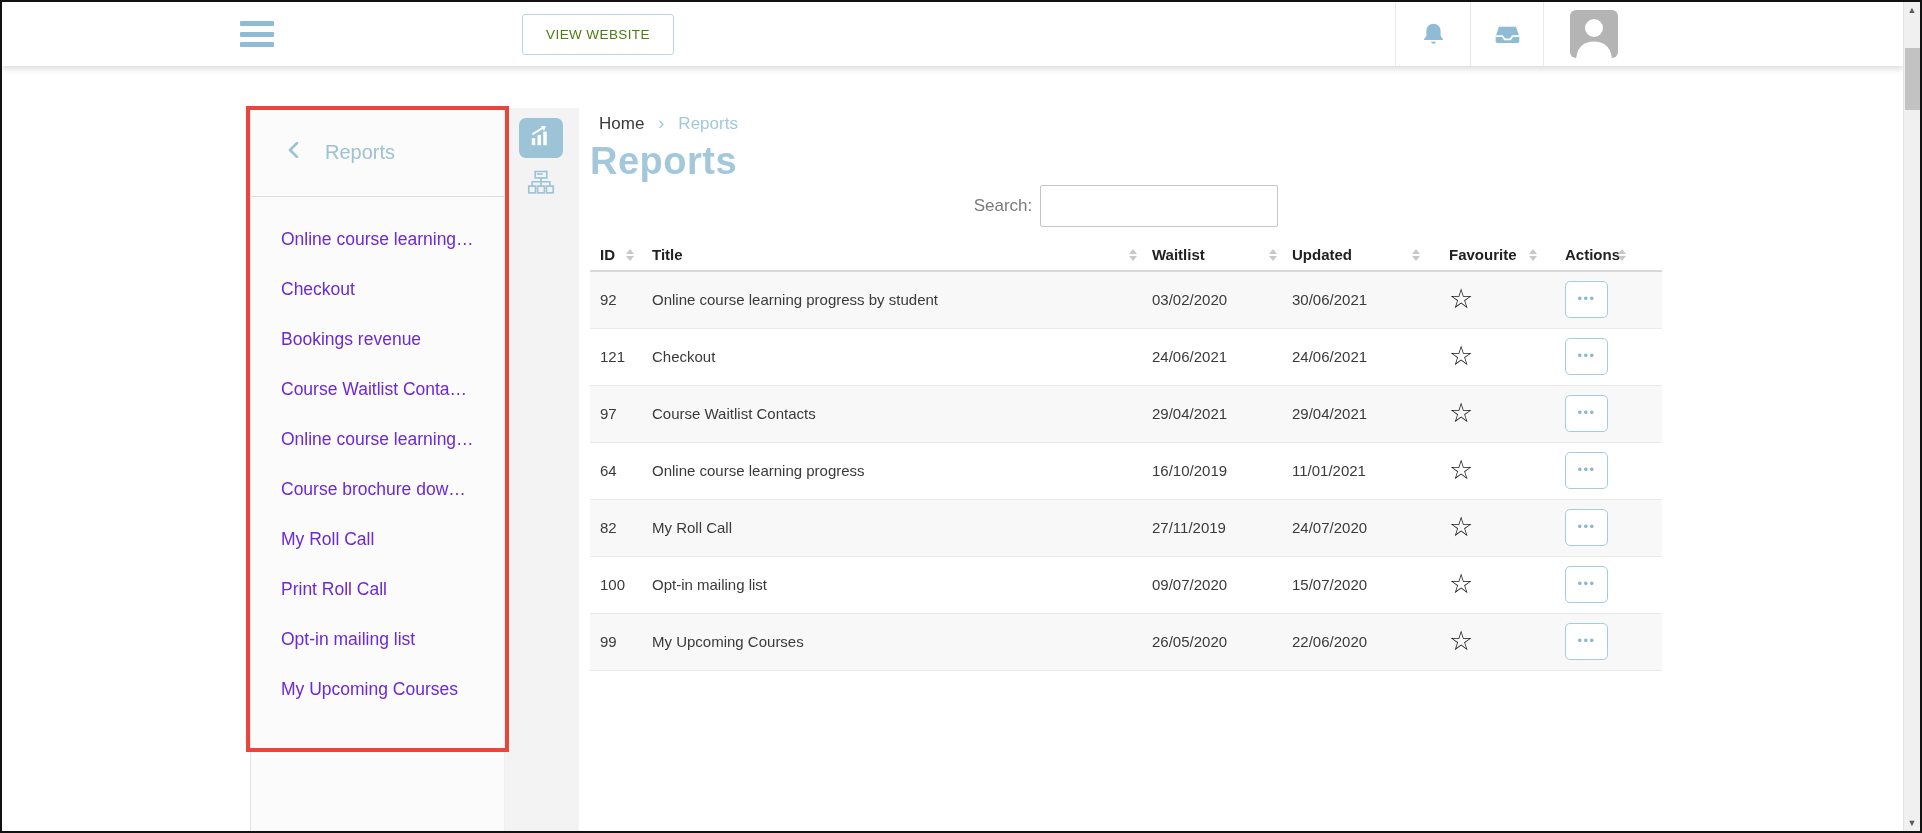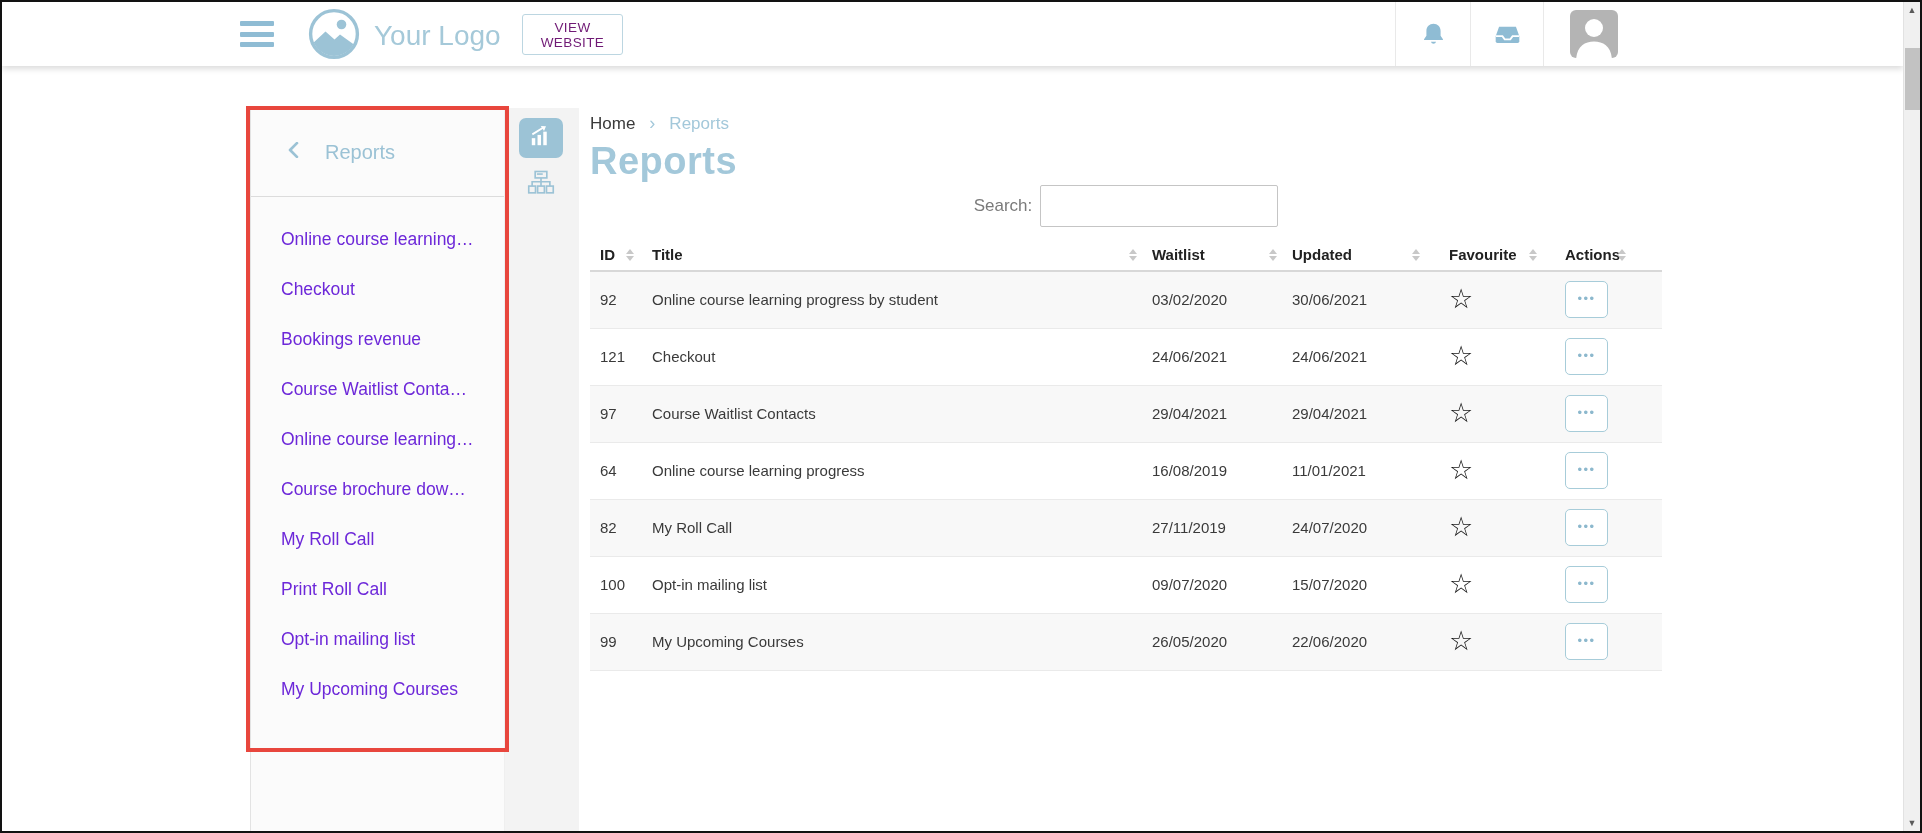--- a/index.html
+++ b/index.html
@@ -8,22 +8,22 @@
 
   .page{position:relative;width:1922px;height:833px;border:2px solid #121212;background:#fff;overflow:hidden;}
 
   
   .topbar{position:absolute;left:0;top:0;right:17px;height:64px;background:#fff;z-index:10;
           box-shadow:0 3px 6px rgba(0,0,0,.14);}
   .hamburger{position:absolute;left:238px;top:19px;width:34px;height:26px;display:flex;flex-direction:column;justify-content:space-between;cursor:pointer;}
   .hamburger span{display:block;height:5px;background:#8fbcd4;border-radius:1px;}
   .logo-wrap{position:absolute;left:306px;top:6px;display:flex;align-items:center;cursor:pointer;}
   .logo-text{font-size:28px;color:#a5c9d9;margin-left:14px;line-height:52px;}
-  .view-website{position:absolute;left:520px;top:12px;width:101px;height:41px;background:#fff;
-                border:1px solid #bcd6e1;border-radius:3px;color:#701a75;font-size:13.5px;letter-spacing:.4px;
+  .view-website{position:absolute;left:520px;top:12px;width:152px;height:41px;background:#fff;
+                border:1px solid #bcd6e1;border-radius:3px;color:#4d7c0f;font-size:13.5px;letter-spacing:.4px;
                 font-family:"Liberation Sans",sans-serif;cursor:pointer;}
   .hdr-right{position:absolute;left:1393px;top:0;height:64px;display:flex;align-items:stretch;}
   .hdr-sep{width:1px;background:#e9e9e9;height:64px;}
   .hdr-icon{width:74px;display:flex;align-items:center;justify-content:center;cursor:pointer;}
   .hdr-icon.inbox{width:72px;}
   .avatar-box{padding-left:26px;display:flex;align-items:flex-start;}
   .avatar{width:48px;height:48px;margin-top:8px;border-radius:6px;background:#b4b4b4;overflow:hidden;cursor:pointer;}
 
   
   .sidebar{position:absolute;left:248px;top:106px;width:255px;bottom:0;background:#fbfbfb;
@@ -36,21 +36,21 @@
   .rail{position:absolute;left:503px;top:106px;width:74px;bottom:0;background:#f3f3f3;z-index:1;}
   .rail-tab-active{position:absolute;left:14px;top:10px;width:44px;height:40px;background:#9cc3d6;border-radius:7px;
                    display:flex;align-items:center;justify-content:center;cursor:pointer;}
   .rail-tab{position:absolute;left:22px;top:60px;cursor:pointer;}
 
   .red-box{position:absolute;left:244px;top:104px;width:263px;height:646px;border:4px solid #e8463d;z-index:20;pointer-events:none;}
 
   
   .main{position:absolute;left:577px;top:64px;right:17px;bottom:0;background:#fff;}
   .main-inner{width:1072px;margin-left:11px;padding-top:47px;}
-  .crumbs{display:flex;align-items:center;font-size:17px;}
+  .crumbs{display:flex;align-items:center;font-size:17px;margin-left:9px;}
   .crumb-home{color:#3a3a3a;cursor:pointer;}
   .crumb-sep{color:#a3c8da;font-size:18px;margin:0 14px;}
   .crumb-cur{color:#a3c8da;}
   .page-title{margin:6px 0 0;font-size:38px;font-weight:700;color:#a3c8da;letter-spacing:.5px;}
 
   .search-row{display:flex;align-items:center;justify-content:center;margin-top:2px;height:42px;}
   .search-label{font-size:17px;color:#7a7a7a;margin-right:8px;}
   .search-input{width:238px;height:42px;border:1px solid #c5c5c5;border-radius:2px;padding:0 8px;font-size:16px;
                 font-family:"Liberation Sans",sans-serif;}
 
@@ -88,37 +88,20 @@
 
 <div class="page">
 
   <header class="topbar">
     <div class="hamburger">
       <span></span>
       <span></span>
       <span></span>
     </div>
 
-    <div class="logo-wrap">
-      <span>
-        <svg width="52" height="52" viewBox="0 0 52 52">
-          <defs>
-              <clipPath id="logoclip">
-                <circle cx="26" cy="26" r="22"></circle>
-              </clipPath>
-            </defs>
-          <circle cx="26" cy="26" r="23.4" fill="none" stroke="#9cc3d6" stroke-width="3.4"></circle>
-          <g clip-path="url(#logoclip)" fill="#9cc3d6">
-            <circle cx="33.5" cy="16.5" r="4.8"></circle>
-            <path d="M4 36 L17.5 23.5 L26.5 31.5 L32 26.5 L48 38 L48 52 L4 52 Z"></path>
-          </g>
-        </svg>
-      </span>
-      <span class="logo-text">Your Logo</span>
-    </div>
 
     <button class="view-website">VIEW WEBSITE</button>
 
     <div class="hdr-right">
       <div class="hdr-sep"></div>
       <div class="hdr-icon">
         <svg width="27" height="27" viewBox="0 0 24 24" fill="#8fbcd4">
           <path d="M12 2.5c-3.6 0-6.3 2.7-6.3 6.3v4.4L3.6 16.2v.6h16.8v-.6l-2.1-3V8.8c0-3.6-2.7-6.3-6.3-6.3z"></path>
           <path d="M9.7 18.5a2.4 2.4 0 0 0 4.6 0z"></path>
         </svg>
@@ -319,21 +302,21 @@
               <td class="c-act">
                 <button class="act-btn">
                   <span class="dots">•••</span>
                 </button>
               </td>
             </tr>
 
             <tr>
               <td class="c-id">64</td>
               <td class="c-title">Online course learning progress</td>
-              <td class="c-created">16/08/2019</td>
+              <td class="c-created">16/10/2019</td>
               <td class="c-updated">11/01/2021</td>
               <td class="c-fav">
                 <span class="star">☆</span>
               </td>
               <td class="c-act">
                 <button class="act-btn">
                   <span class="dots">•••</span>
                 </button>
               </td>
             </tr>

